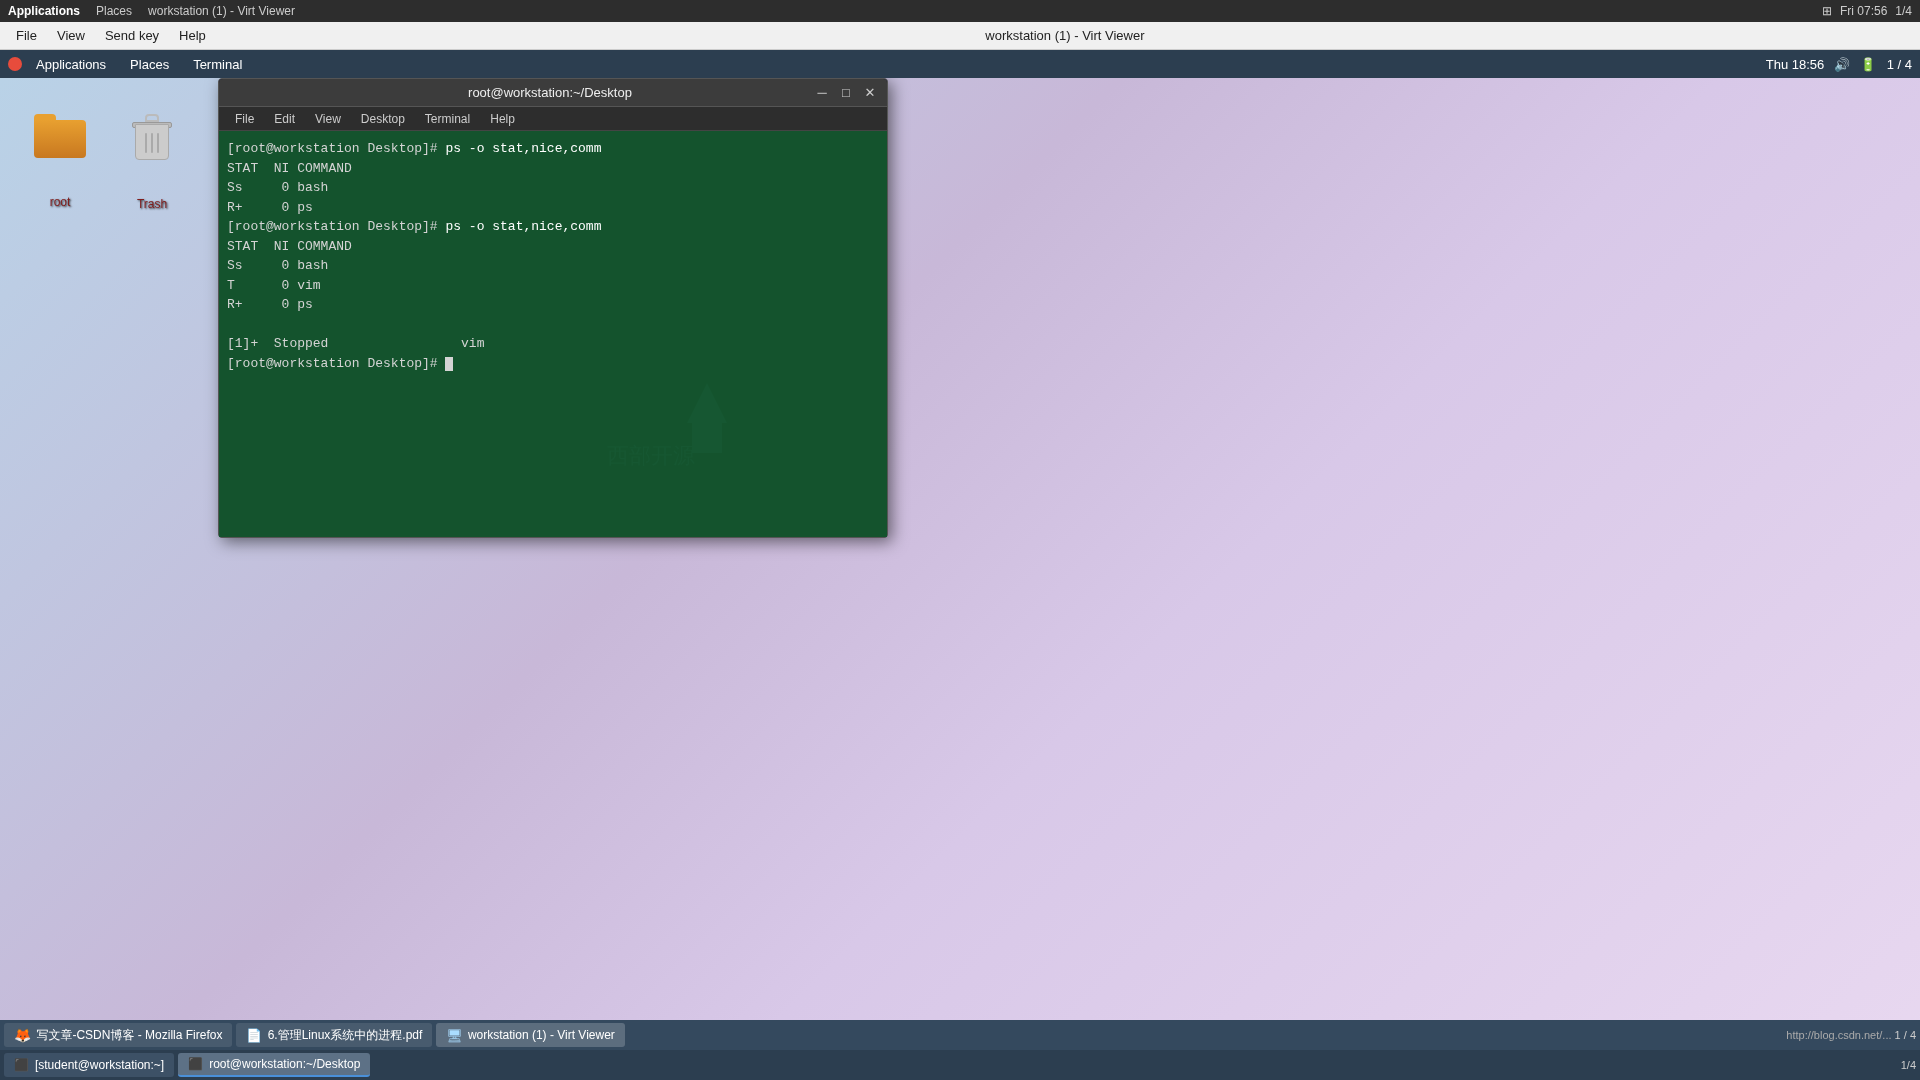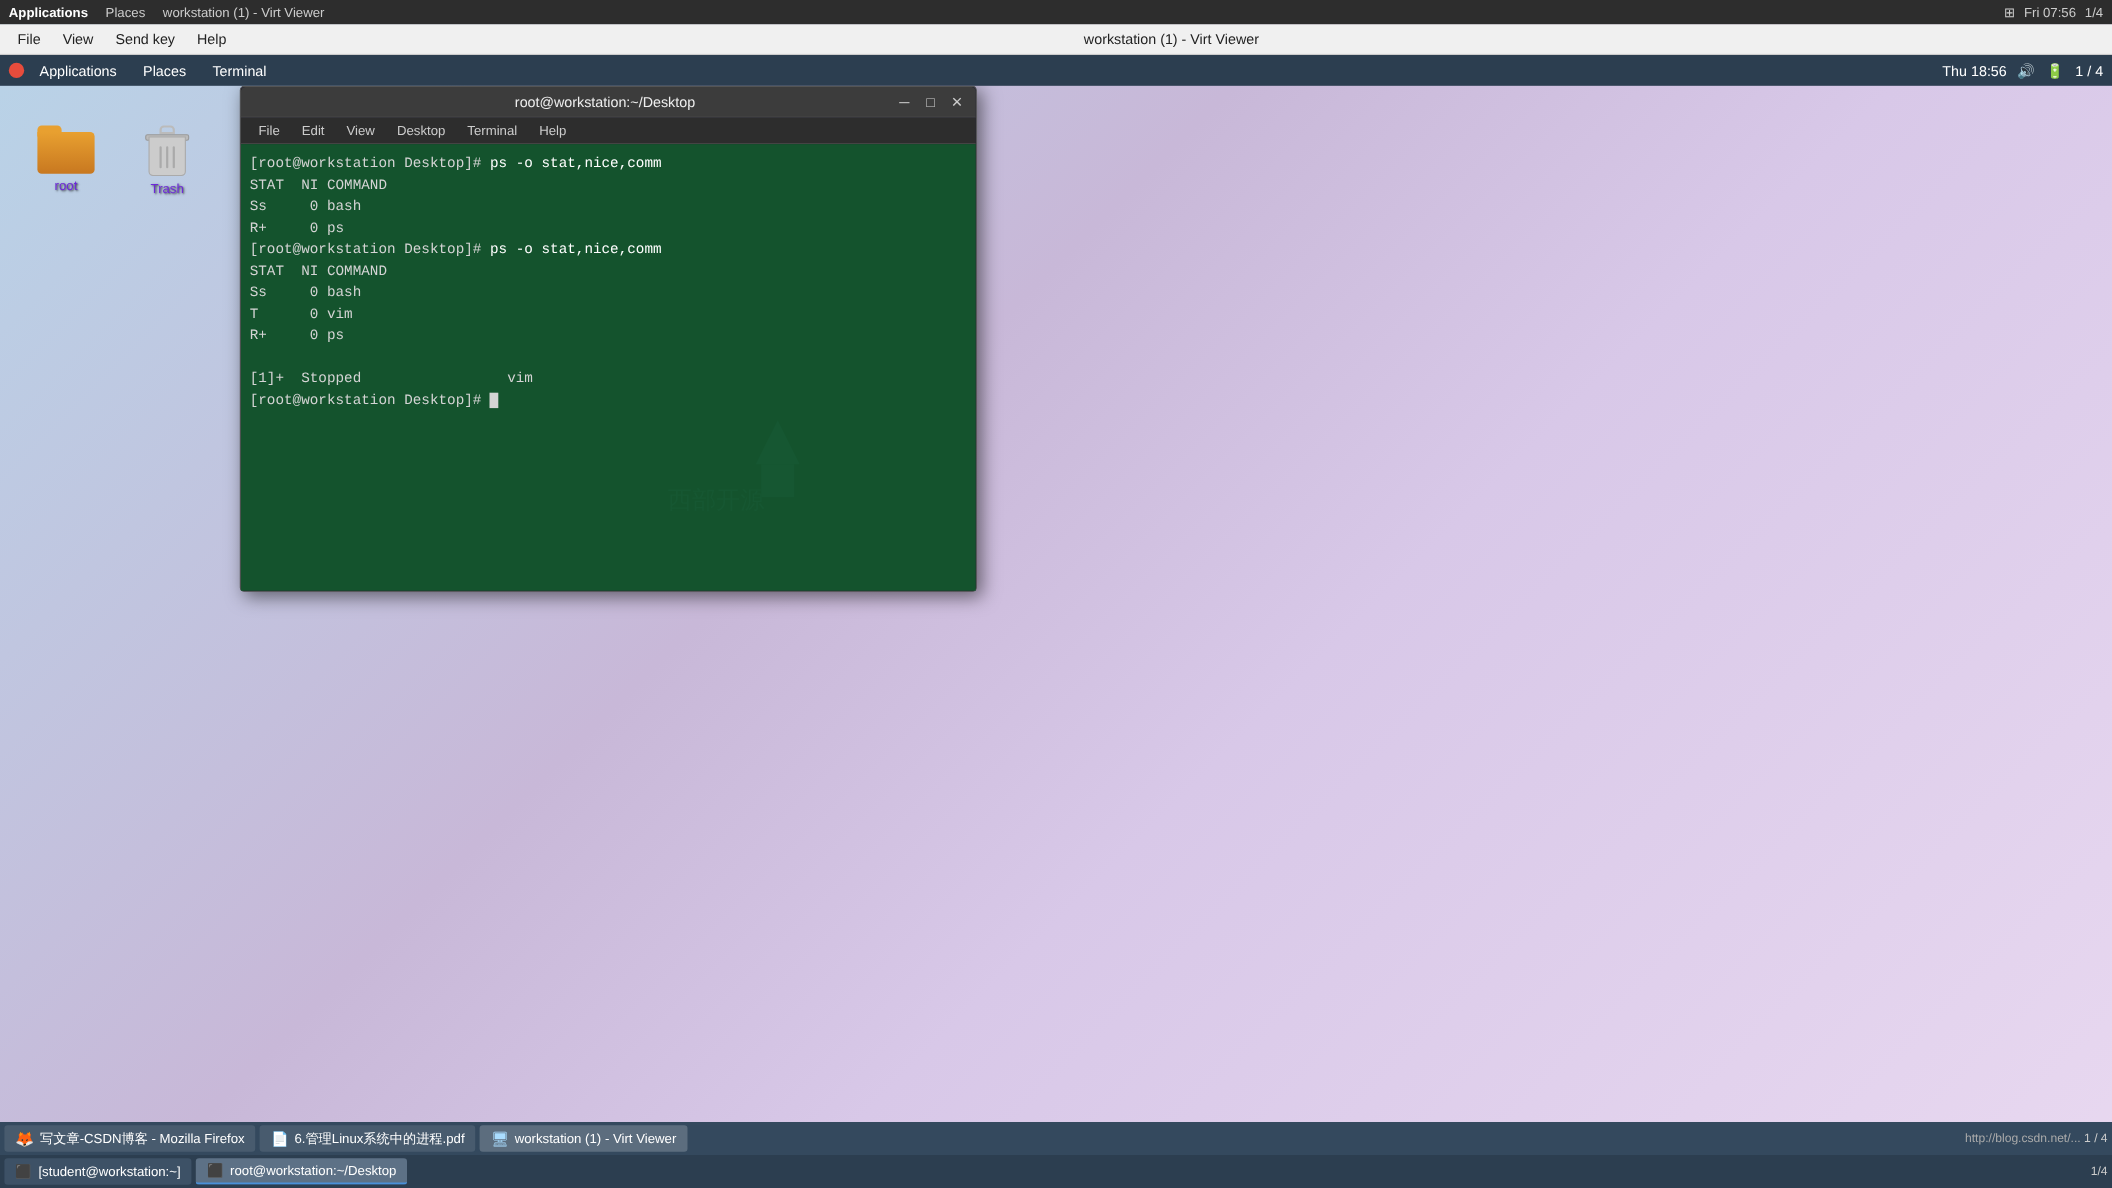--- a/index.html
+++ b/index.html
@@ -41,21 +41,21 @@
     }
     .folder-icon { width: 52px; height: 44px; position: relative; }
     .folder-body { width: 52px; height: 38px; background: linear-gradient(180deg, #e8a030 0%, #c87820 100%); border-radius: 0 4px 4px 4px; position: absolute; bottom: 0; }
     .folder-tab { width: 22px; height: 10px; background: #e8a030; border-radius: 4px 4px 0 0; position: absolute; top: 0; left: 0; }
     .trash-icon-shape { width: 40px; height: 46px; position: relative; }
     .trash-body { width: 34px; height: 36px; background: #ccc; border-radius: 0 0 4px 4px; position: absolute; bottom: 0; left: 3px; border: 1px solid #aaa; }
     .trash-lid { width: 40px; height: 6px; background: #bbb; border-radius: 2px; position: absolute; top: 8px; left: 0; border: 1px solid #999; }
     .trash-handle { width: 14px; height: 8px; border: 2px solid #bbb; border-radius: 4px 4px 0 0; position: absolute; top: 0; left: 13px; }
     .trash-lines { position: absolute; bottom: 6px; left: 50%; transform: translateX(-50%); display: flex; gap: 4px; }
     .trash-line { width: 2px; height: 20px; background: #aaa; border-radius: 1px; }
-    .icon-label { font-size: 12px; color: #6d28d9; text-shadow: 1px 1px 2px rgba(0,0,0,0.8); text-align: right; }
+    .icon-label { font-size: 12px; color: #7f1d1d; text-shadow: 1px 1px 2px rgba(0,0,0,0.8); text-align: right; margin-top: 33px; }
 
     
     .terminal-window {
       position: absolute; top: 0; left: 0; width: 670px; height: 460px;
       background: #1a1a2e; border: 1px solid #555; border-radius: 4px;
       box-shadow: 4px 4px 16px rgba(0,0,0,0.5); display: flex; flex-direction: column;
     }
     .terminal-titlebar {
       height: 28px; background: #3c3c3c; border-radius: 4px 4px 0 0;
       display: flex; align-items: center; justify-content: space-between; padding: 0 8px;

